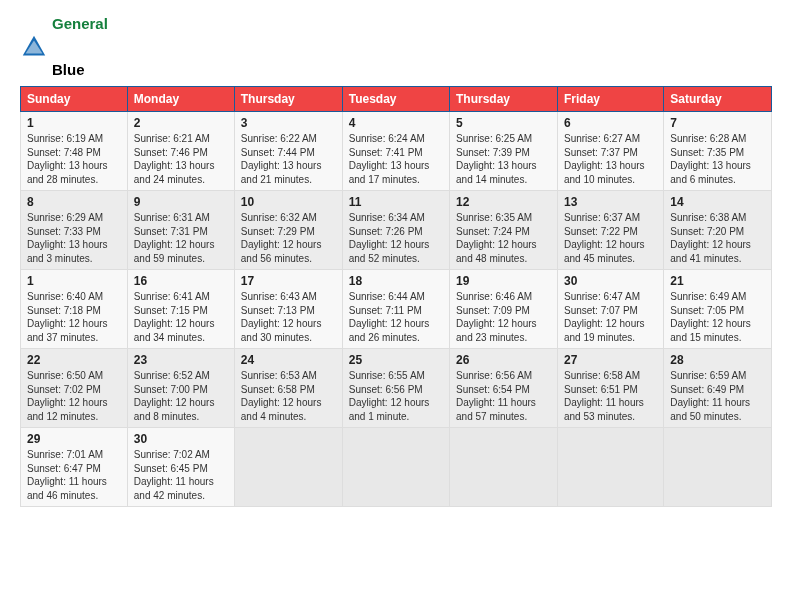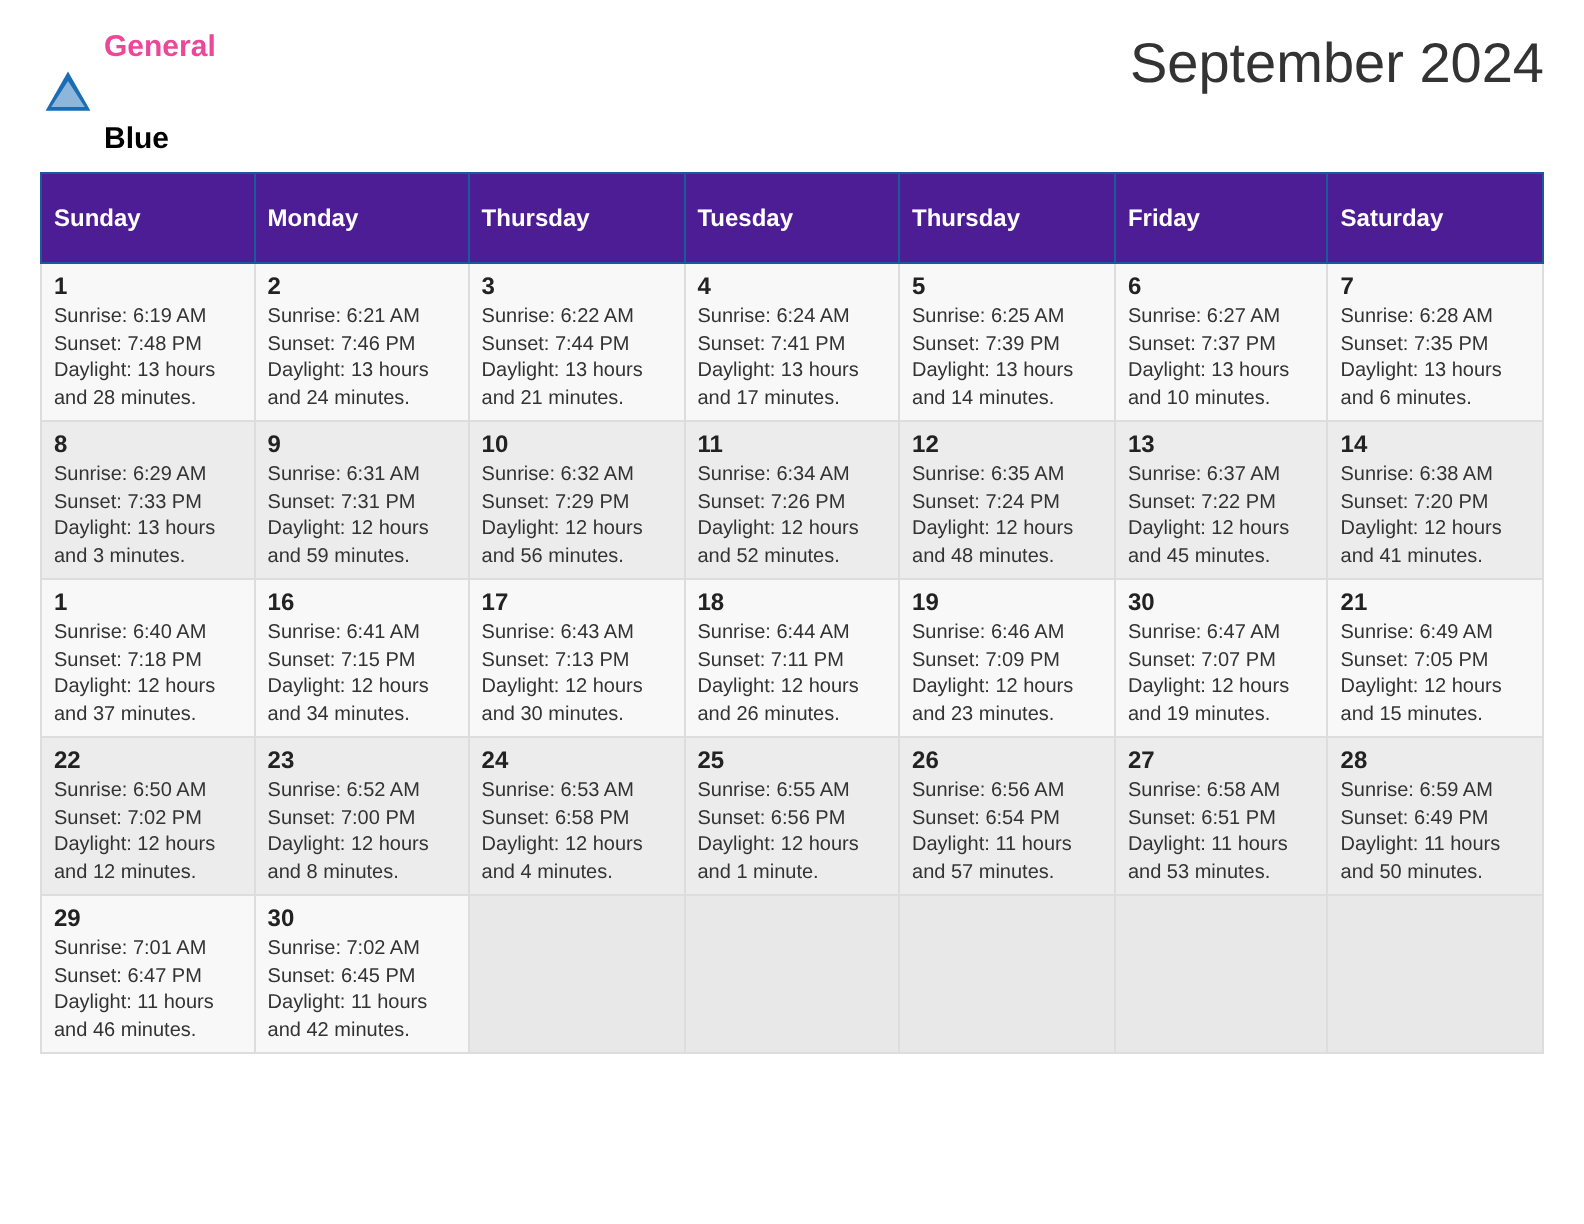--- a/index.html
+++ b/index.html
@@ -25,21 +25,21 @@
     .logo {
       display: flex;
       align-items: center;
       gap: 4px;
     }
     .logo-text {
       font-size: 15px;
       font-weight: bold;
       line-height: 1.1;
     }
-    .logo-general { color: #ec4899; }
+    .logo-general { color: #15803d; }
     .logo-blue { color: #000000; margin-top: 29px; }
     .logo-icon {
       width: 28px;
       height: 28px;
     }
     .title-block {
       text-align: right;
     }
     .month-year {
       font-size: 28px;
@@ -49,24 +49,24 @@
     .location {
       font-size: 14px;
       color: #555;
     }
     .calendar {
       width: 100%;
       border-collapse: collapse;
       font-size: 10.5px;
     }
     .calendar thead th {
-      background: #4c1d95;
+      background: #ef4444;
       color: #fff;
       text-align: left;
-      padding: 15px 6px;
+      padding: 5px 6px;
       font-size: 12px;
       font-weight: bold;
       border: 1px solid #1a5a9a;
     }
     .calendar tbody td {
       vertical-align: top;
       padding: 4px 6px;
       border: 1px solid #ddd;
       width: 113px;
       min-height: 80px;
@@ -103,21 +103,20 @@
       <svg class="logo-icon" viewBox="0 0 30 30">
         <polygon points="15,3 27,24 3,24" fill="#1a6cb5"></polygon>
         <polygon points="15,8 24,22 6,22" fill="#fff" opacity="0.5"></polygon>
       </svg>
       <div class="logo-text">
         <div class="logo-general">General</div>
         <div class="logo-blue">Blue</div>
       </div>
     </div>
     <div class="title-block">
-      <div class="month-year">September 2024</div>
     </div>
   </div>
 
   <table class="calendar">
     <thead>
       <tr>
 
       <th>Sunday</th>
           <th>Monday</th>
           <th>Thursday</th>

